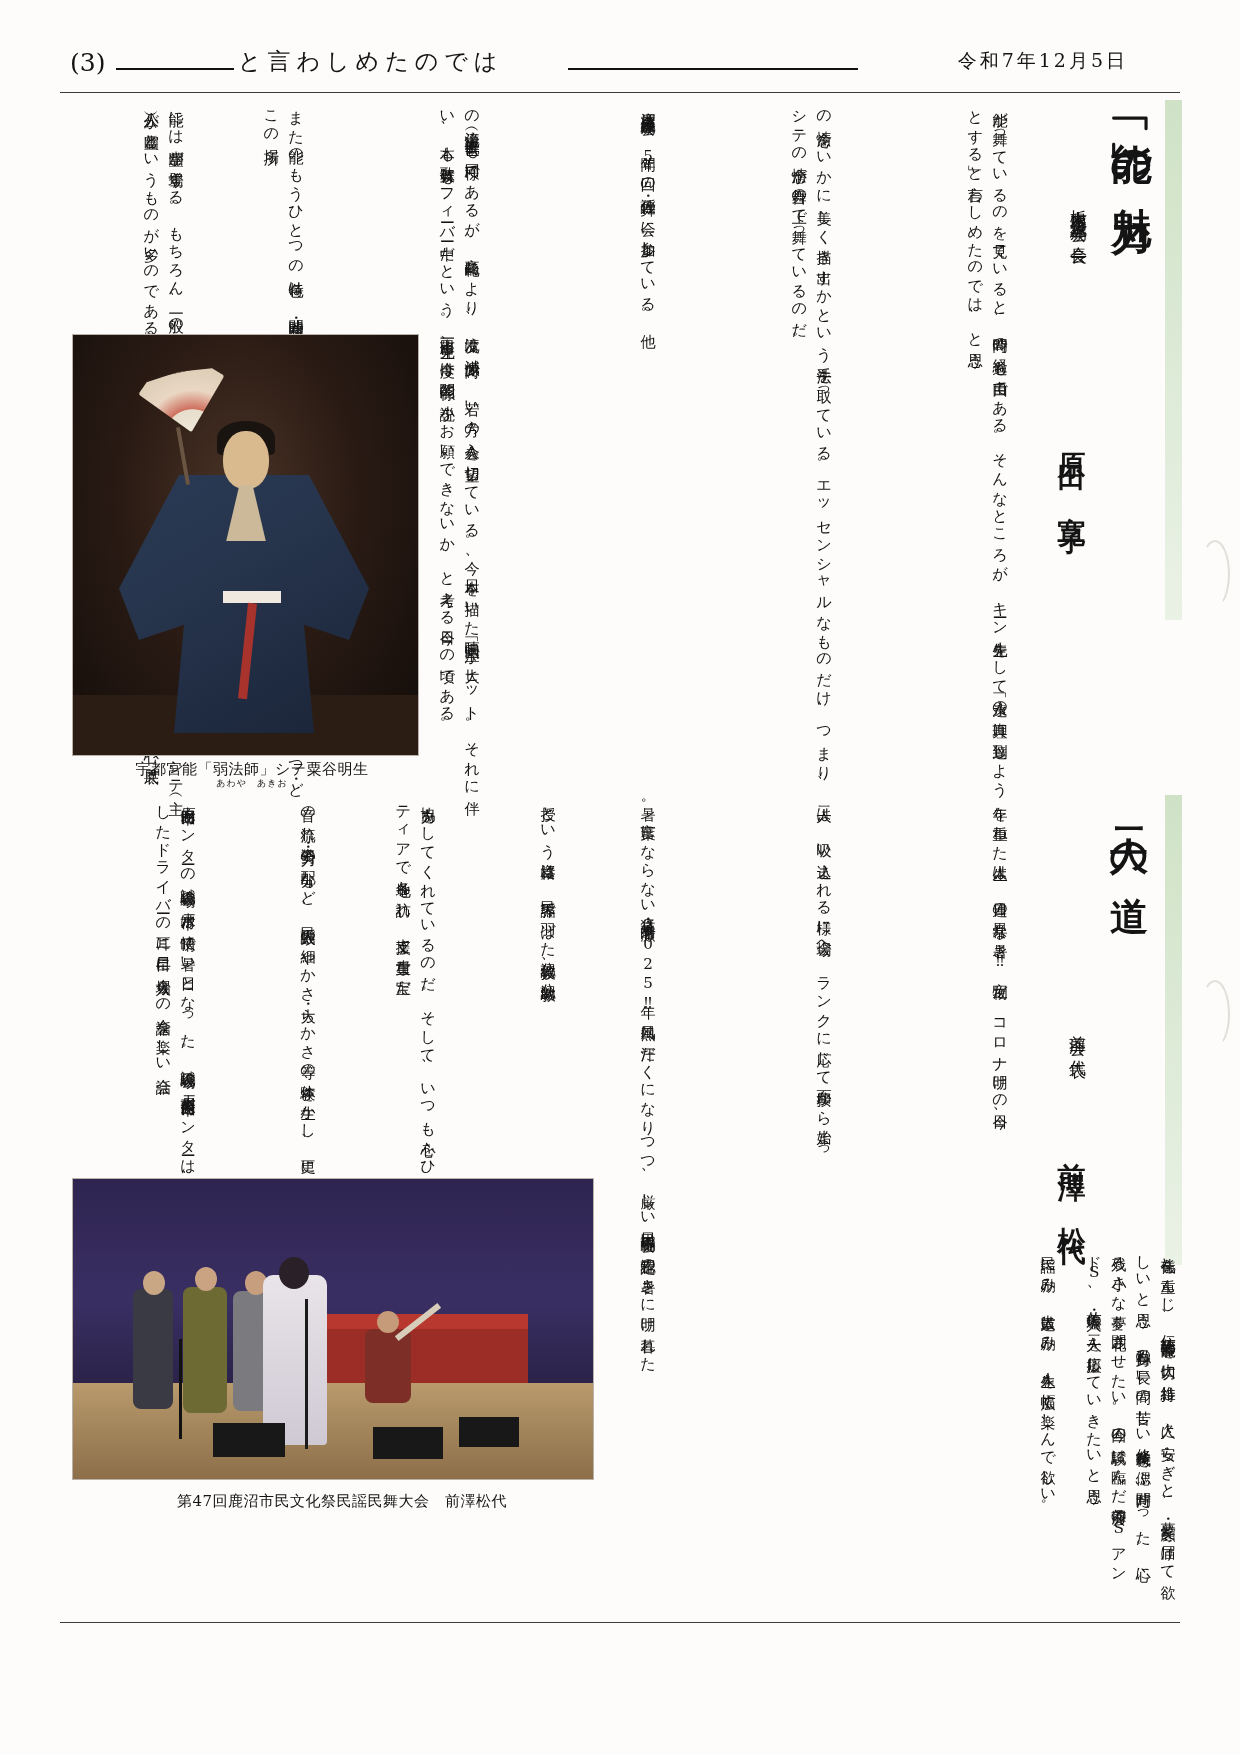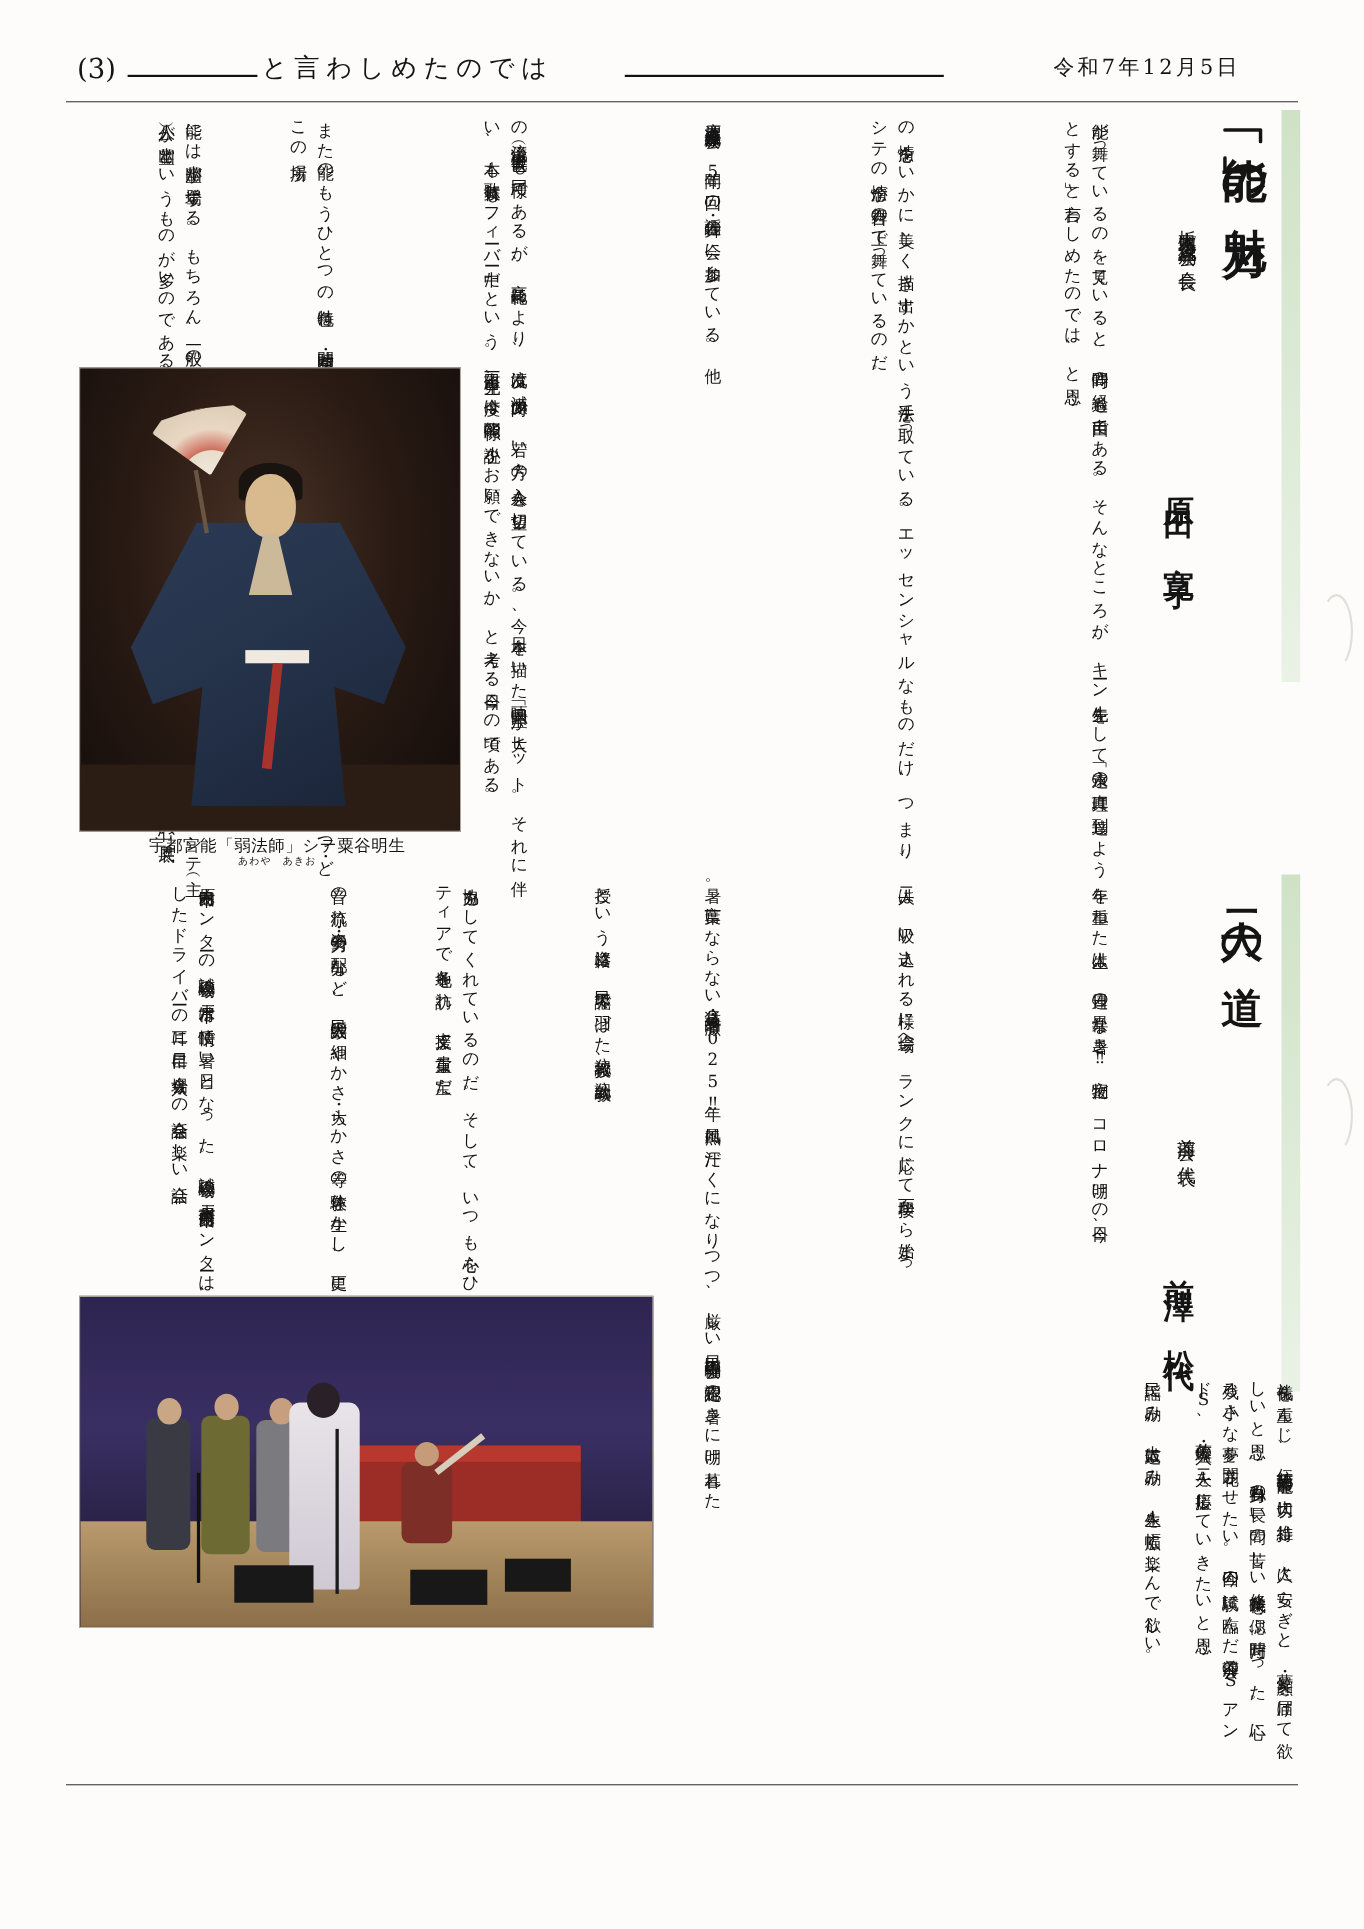--- a/index.html
+++ b/index.html
@@ -241,14 +241,15 @@
       <div class="p2-kimono-head"></div>
       <div class="p2-mic"></div>
     <div class="p2-m4"></div>
       <div class="p2-m4h"></div>
       <div class="p2-sham"></div>
     <div class="p2-stand"></div>
     <div class="p2-speaker1"></div>
       <div class="p2-speaker2"></div>
       <div class="p2-speaker3"></div>
   </div>
+  <div class="cap2">第47回鹿沼市民文化祭民謡民舞大会　前澤松代</div>
 
 </div>
 
 </body></html>

